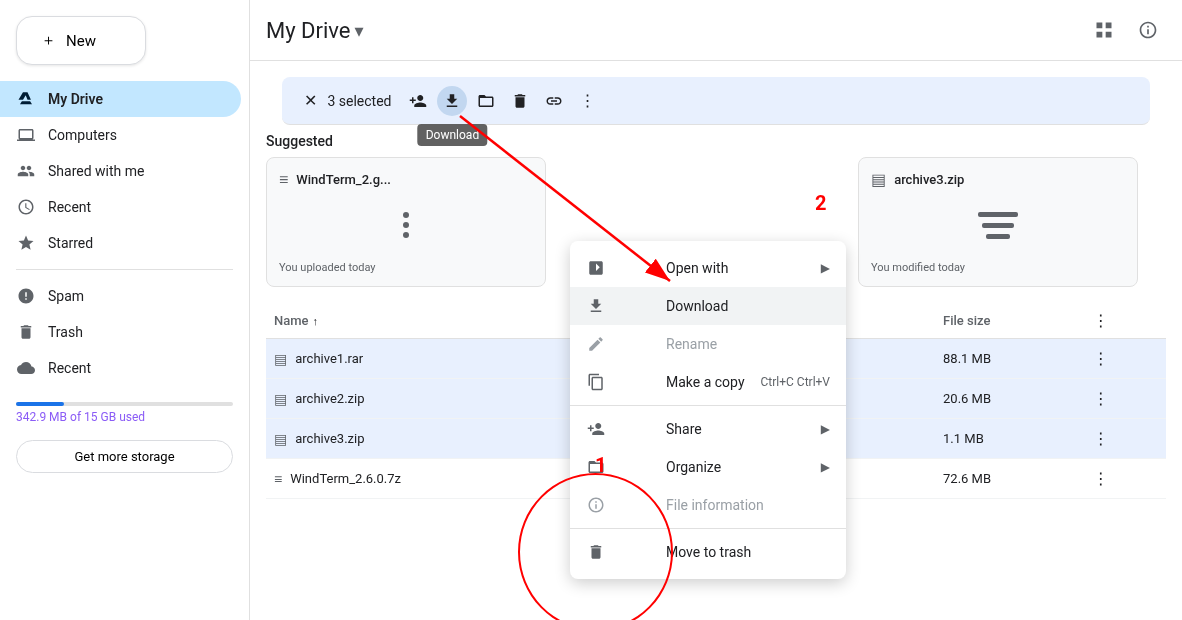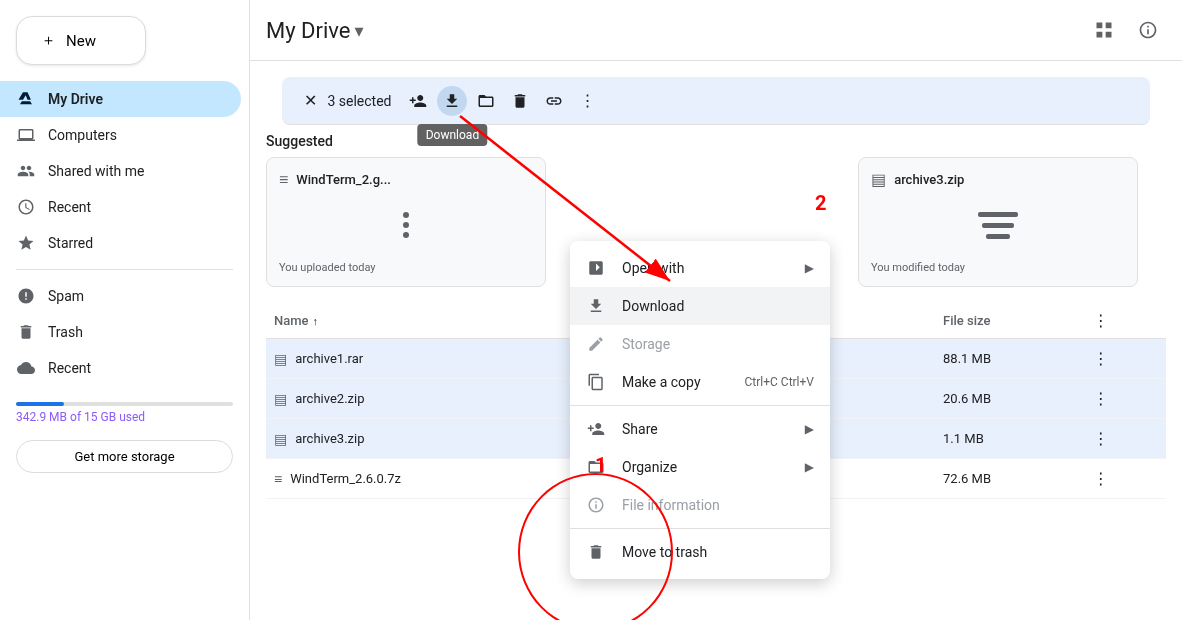--- a/index.html
+++ b/index.html
@@ -66,21 +66,21 @@
     .col-more { text-align: right; }
     .sort-arrow { font-size: 11px; color: #202124; }
     .th-sortable { cursor: pointer; display: flex; align-items: flex-end; gap: 4px; }
 
     
     .context-menu { position: absolute; top: 180px; left: 320px; background: #fff; border-radius: 8px; box-shadow: 0 4px 16px rgba(0,0,0,0.2); padding: 8px 0; z-index: 100; min-width: 260px; }
     .menu-item { display: flex; align-items: center; gap: 16px; padding: 10px 16px; cursor: pointer; font-size: 14px; color: #202124; }
     .menu-item.disabled { color: #9aa0a6; cursor: default; }
     .menu-item.highlighted { background: #f1f3f4; }
     .menu-icon { width: 20px; display: flex; align-items: center; justify-content: center; color: #5f6368; font-size: 16px; flex-shrink: 0; }
-    .menu-label { flex: 1; }
+    .menu-label { flex: 1; margin-left: 44px; }
     .menu-shortcut { font-size: 12px; color: #5f6368; text-align: center; }
     .menu-arrow { color: #5f6368; font-size: 12px; }
     .menu-divider { height: 1px; background: #e0e0e0; margin: 4px 0; }
 
     
     .annotation { position: absolute; color: red; font-weight: bold; font-size: 18px; pointer-events: none; z-index: 500; }
     .arrow-svg { position: absolute; pointer-events: none; z-index: 500; }
 
     
     .circle-annotation { position: absolute; border: 2.5px solid red; border-radius: 50%; pointer-events: none; z-index: 500; }
@@ -402,21 +402,21 @@
             </svg>
         </span>
         <span class="menu-label">Download</span>
       </div>
       <div class="menu-item disabled">
         <span class="menu-icon">
           <svg width="18" height="18" viewBox="0 0 24 24" fill="#9aa0a6">
               <path d="M3 17.25V21h3.75L17.81 9.94l-3.75-3.75L3 17.25zM20.71 7.04c.39-.39.39-1.02 0-1.41l-2.34-2.34c-.39-.39-1.02-.39-1.41 0l-1.83 1.83 3.75 3.75 1.83-1.83z"></path>
             </svg>
         </span>
-        <span class="menu-label">Storage</span>
+        <span class="menu-label">Rename</span>
       </div>
       <div class="menu-item">
         <span class="menu-icon">
           <svg width="18" height="18" viewBox="0 0 24 24" fill="#5f6368">
               <path d="M16 1H4c-1.1 0-2 .9-2 2v14h2V3h12V1zm3 4H8c-1.1 0-2 .9-2 2v14c0 1.1.9 2 2 2h11c1.1 0 2-.9 2-2V7c0-1.1-.9-2-2-2zm0 16H8V7h11v14z"></path>
             </svg>
         </span>
         <span class="menu-label">Make a copy</span>
         <span class="menu-shortcut">Ctrl+C Ctrl+V</span>
       </div>

